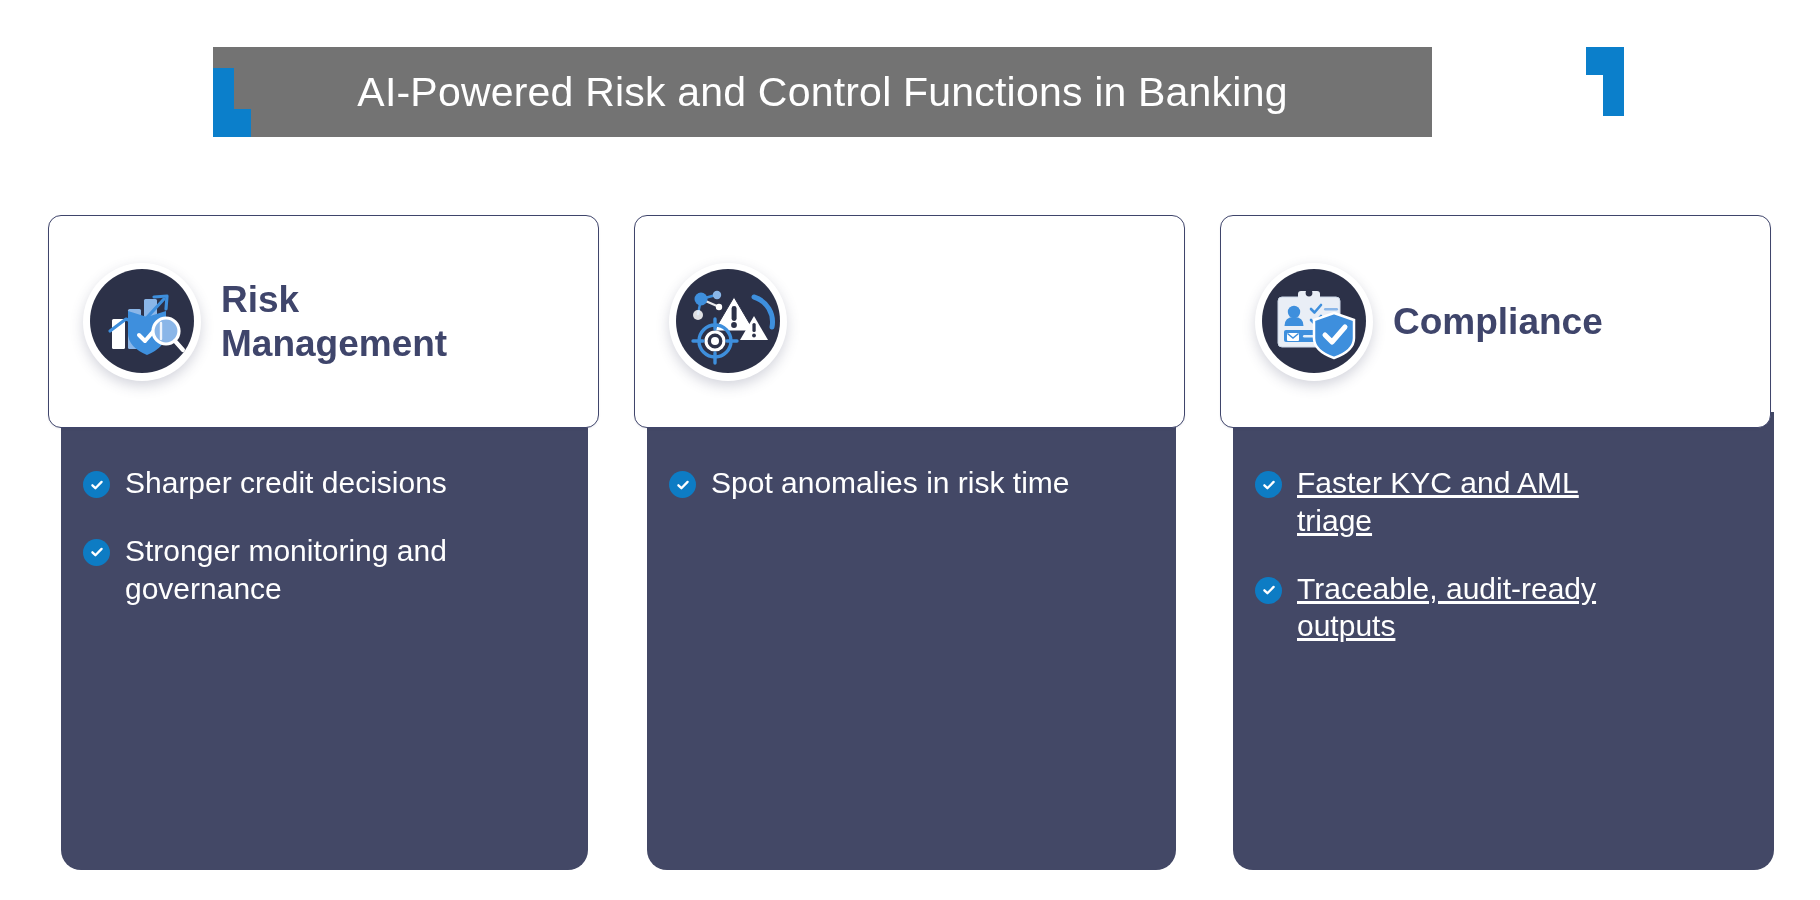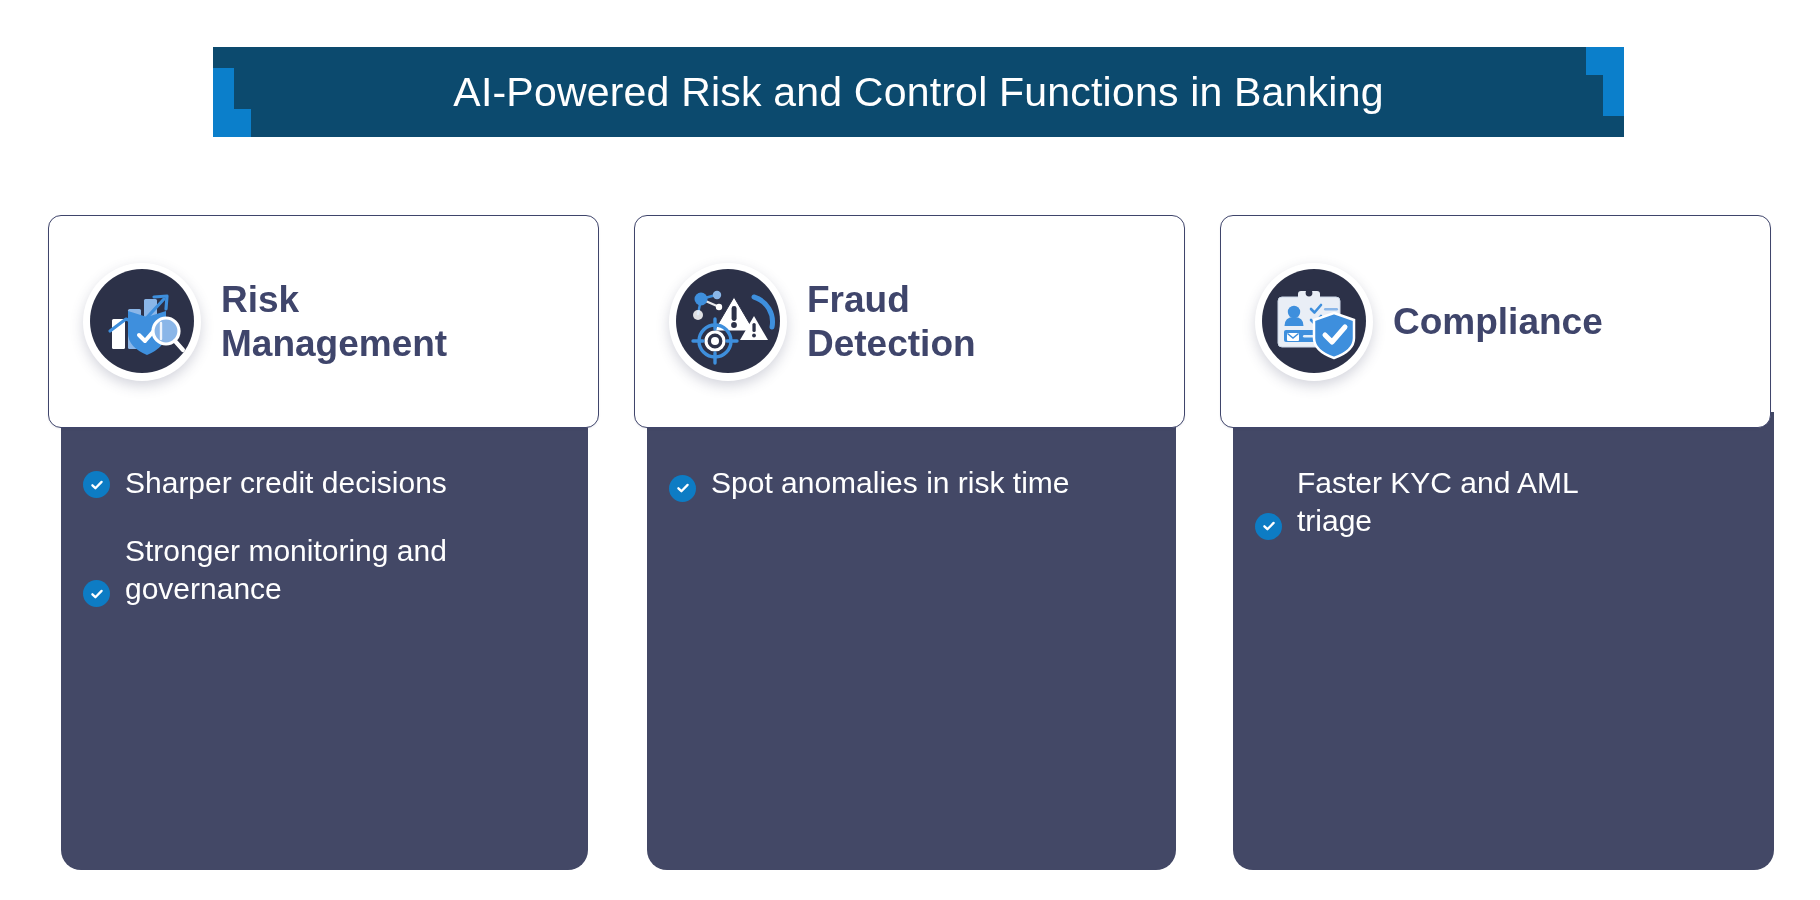--- a/index.html
+++ b/index.html
@@ -21,23 +21,23 @@
     width: 1820px;
     height: 900px;
     background: #ffffff;
   }
 
   
   .title-banner {
     position: absolute;
     left: 213px;
     top: 47px;
-    width: 1411px;
+    width: 1219px;
     height: 90px;
-    background: #0c4a6e;
+    background: #737373;
   }
   .title-banner-text {
     position: absolute;
     left: 0;
     top: 0;
     width: 100%;
     height: 100%;
     display: flex;
     align-items: center;
     justify-content: center;
@@ -174,21 +174,21 @@
   .bullet-list {
     list-style: none;
     margin: 0;
     padding: 0;
   }
   .bullet-item {
     display: flex;
     align-items: flex-start;
     margin-bottom: 30px;
   }
-  .bullet-item:last-child { margin-bottom: 0; align-items: flex-end; }
+  .bullet-item:last-child { margin-bottom: 0; }
 
   .check-badge {
     flex: 0 0 27px;
     width: 27px;
     height: 27px;
     border-radius: 50%;
     background: #0d7cc4;
     display: flex;
     align-items: center;
     justify-content: center;
@@ -197,21 +197,21 @@
   }
   .check-badge svg { display: block; }
 
   .bullet-text {
     color: #ffffff;
     font-size: 30px;
     line-height: 1.26;
     font-weight: 400;
     max-width: 380px;
   }
-  .card-3 .bullet-text { max-width: 355px; }
+  .card-3 .bullet-text { max-width: 355px; text-decoration: underline; }
 </style>
 </head>
 <body>
 
 <div class="slide">
 
   <div class="title-banner">
     <div class="title-banner-text">AI-Powered Risk and Control Functions in Banking</div>
   </div>
   <div class="accent-left-tall"></div>
@@ -310,36 +310,42 @@
 
                 <path d="M78 28 A26 26 0 0 1 96 58" fill="none" stroke="#3e8fdd" stroke-width="5" stroke-linecap="round"></path>
 
                 <circle cx="39" cy="72" r="16" fill="none" stroke="#3e8fdd" stroke-width="3.4"></circle>
                 <circle cx="39" cy="72" r="9" fill="none" stroke="#ffffff" stroke-width="3.2"></circle>
                 <circle cx="39" cy="72" r="4" fill="#ffffff"></circle>
                 <path d="M39 50 L39 60 M39 84 L39 94 M17 72 L27 72 M51 72 L61 72" stroke="#3e8fdd" stroke-width="3.4" stroke-linecap="round"></path>
               </svg>
             </div>
           </div>
-          <div class="card-title" style="white-space:pre-line;">Fraud
-Detection</div>
         </div>
       </div>
     </div>
 
     <div class="card card-3">
       <div class="card-body">
         <ul class="bullet-list">
           <li class="bullet-item">
             <span class="check-badge">
               <svg width="16" height="16" viewBox="0 0 16 16">
                   <path d="M3.4 8.3 L6.4 11.2 L12.6 4.9" fill="none" stroke="#ffffff" stroke-width="2.3" stroke-linecap="round" stroke-linejoin="round"></path>
                 </svg>
             </span>
             <span class="bullet-text">Faster KYC and AML triage</span>
+          </li>
+          <li class="bullet-item">
+            <span class="check-badge">
+              <svg width="16" height="16" viewBox="0 0 16 16">
+                  <path d="M3.4 8.3 L6.4 11.2 L12.6 4.9" fill="none" stroke="#ffffff" stroke-width="2.3" stroke-linecap="round" stroke-linejoin="round"></path>
+                </svg>
+            </span>
+            <span class="bullet-text">Traceable, audit-ready outputs</span>
           </li>
         </ul>
       </div>
 
       <div class="card-header">
         <div class="card-header-inner">
           <div class="icon-wrap">
             <div class="icon-ring"></div>
             <div class="icon-disc">
               <svg width="104" height="104" viewBox="0 0 104 104">

